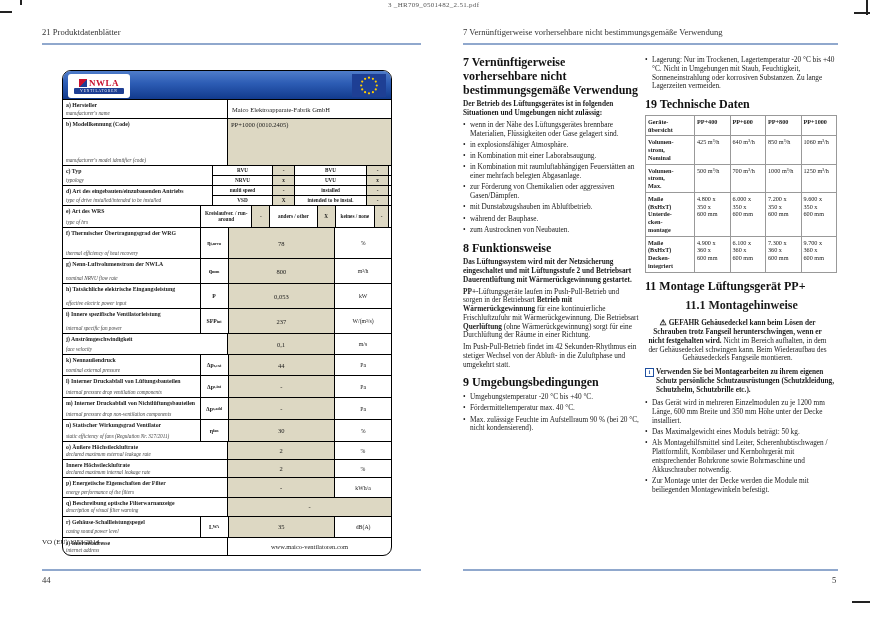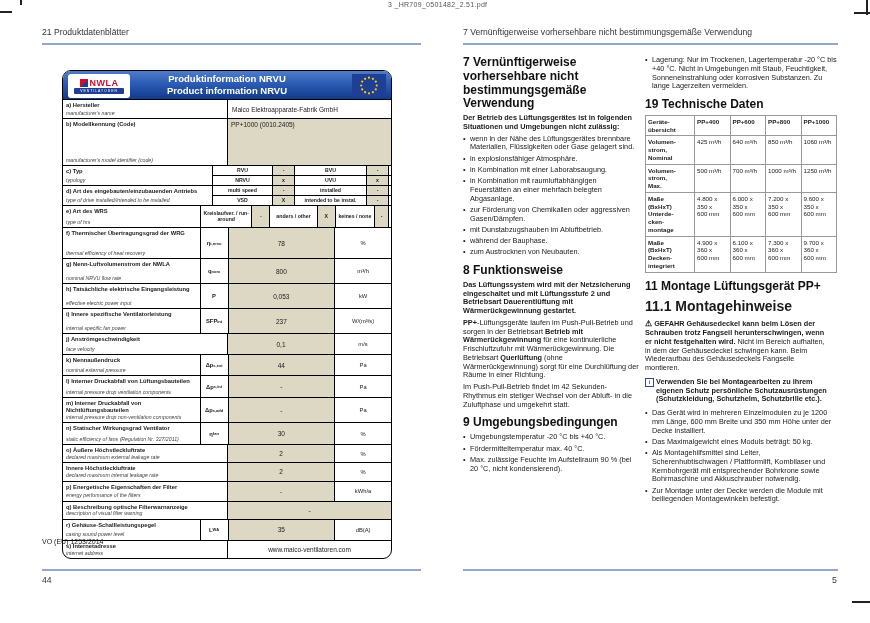--- a/index.html
+++ b/index.html
@@ -1,17 +1,17 @@
 <!DOCTYPE html>
 <html><head>
 <meta charset="utf-8">
 <style>
   html,body{margin:0;padding:0;background:#fff;}
   .canvas{position:relative;width:870px;height:605px;background:#ffffff;overflow:hidden;
-          font-family:Liberation Sans, sans-serif;color:#1a1a1a;}
+          font-family:Liberation Serif, serif;color:#1a1a1a;}
   
   .file-tab{position:absolute;left:388px;top:1px;font-size:7px;color:#555;letter-spacing:.3px;}
   .crop{position:absolute;background:#222;}
   .crop.gray{background:#999;}
   
   .pg-header{position:absolute;top:27px;font-size:8.6px;color:#333;}
   .rule{position:absolute;height:2px;background:#90a8cd;}
   .pg-num{position:absolute;top:575px;font-size:8.6px;color:#333;}
   .regulation{position:absolute;left:42px;top:538px;font-size:7px;color:#222;}
   
@@ -47,29 +47,29 @@
   .gridwrap{width:190px;display:flex;flex-direction:column;}
   .grow{display:flex;flex:1;}
   .grow + .grow{border-top:1px solid #000;}
   .gcell{border-right:1px solid #000;display:flex;align-items:center;justify-content:center;
          font-size:5.2px;font-weight:bold;text-align:center;line-height:1.15;padding:1px;box-sizing:border-box;}
   .gcell.fill{border-right:none;background:#fff;}
   
   .col{position:absolute;top:56px;height:512px;overflow:hidden;}
   .h1{font-size:12px;font-weight:bold;line-height:1.15;margin:7px 0 3px 0;color:#111;}
   .h1.first{margin-top:0;}
-  .h2{font-size:14px;font-weight:bold;margin:5px 0 3px 0;}
+  .h2{font-size:12px;font-weight:bold;margin:5px 0 3px 0;text-align:center;}
   .para{font-size:7.3px;line-height:1.2;margin:0 0 3px 0;text-align:left;}
   .para .b{font-weight:bold;}
   .bullet{display:flex;font-size:7.3px;line-height:1.2;margin:0 0 2.5px 0;}
   .bullet .dot{width:7px;flex:none;}
   .note{font-size:7.3px;line-height:1.2;margin:5px 0 5px 0;font-weight:bold;position:relative;padding-left:11px;}
   .note .note-ic{position:absolute;left:0;top:0;width:7px;height:7px;border:1px solid #1e4fa0;color:#1e4fa0;
         font-size:5.5px;font-weight:bold;display:flex;align-items:center;justify-content:center;font-style:normal;}
-  .warning{font-size:7.3px;line-height:1.2;margin:5px 8px 3px 0;}
+  .warning{font-size:7.3px;line-height:1.2;margin:5px 8px 3px 0;text-align:center;}
   .warning .warn-ic{font-size:8px;margin-right:2px;}
   .warning .b{font-weight:bold;}
   table.tech{border-collapse:collapse;width:192px;margin:2px 0 3px 0;table-layout:fixed;}
   table.tech td,table.tech th{border:1px solid #999;font-size:6.2px;line-height:1.25;padding:2px;
         vertical-align:top;text-align:left;white-space:pre-line;word-wrap:break-word;}
   table.tech th{font-weight:bold;}
   table.tech td.rowhead{font-weight:bold;}
 </style>
 </head>
 <body>
@@ -89,24 +89,20 @@
   <div class="rule" style="left:42px;top:43px;width:379px;"></div>
 
   <div class="maico-table">
     <div class="banner">
       <div class="logo">
         <div class="logo-top">
           <span class="logo-mark"></span>
           <span class="logo-text">NWLA</span>
         </div>
         <span class="logo-sub">VENTILATOREN</span>
-      </div>
-      <div class="banner-titles">
-        <div>Produktinformation NRVU</div>
-        <div>Product information NRVU</div>
       </div>
       <span class="eu-flag">
         <svg width="34" height="23" viewBox="0 0 34 23">
           <rect width="34" height="23" fill="#1e3f94"></rect>
           <g fill="#ffcc00">
             <circle cx="17" cy="3.7" r="1.1"></circle>
               <circle cx="20.9" cy="4.8" r="1.1"></circle>
               <circle cx="23.8" cy="7.6" r="1.1"></circle>
             <circle cx="24.8" cy="11.5" r="1.1"></circle>
               <circle cx="23.8" cy="15.4" r="1.1"></circle>

